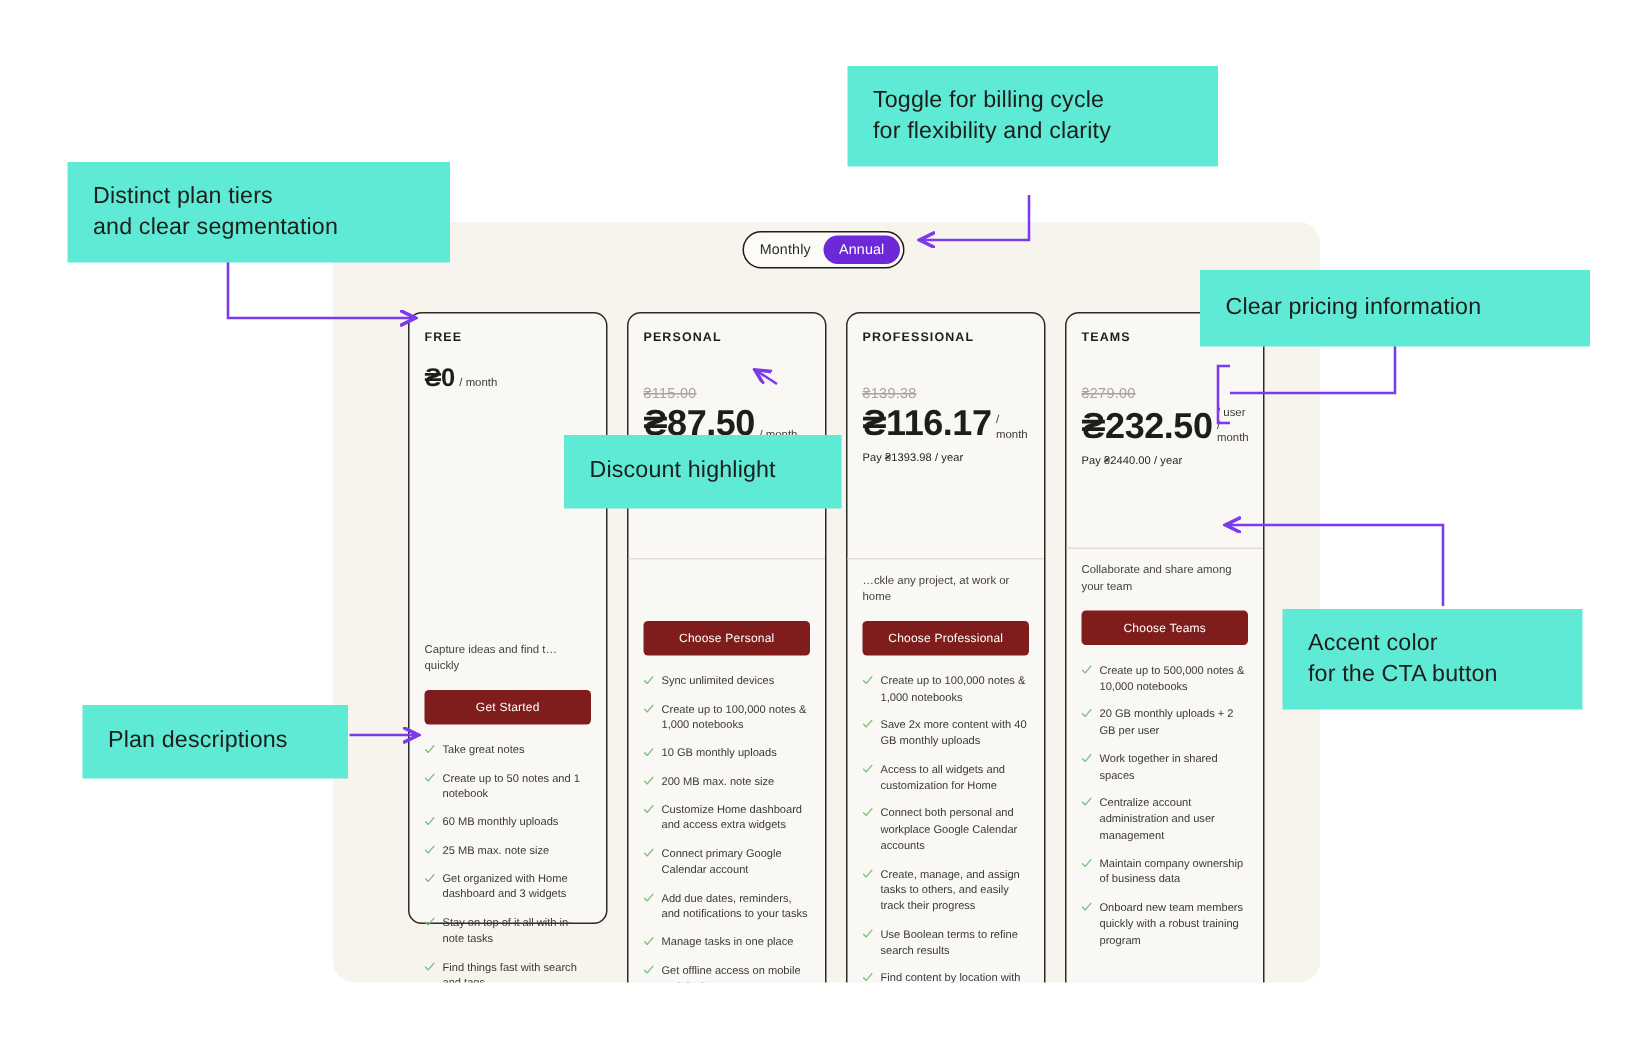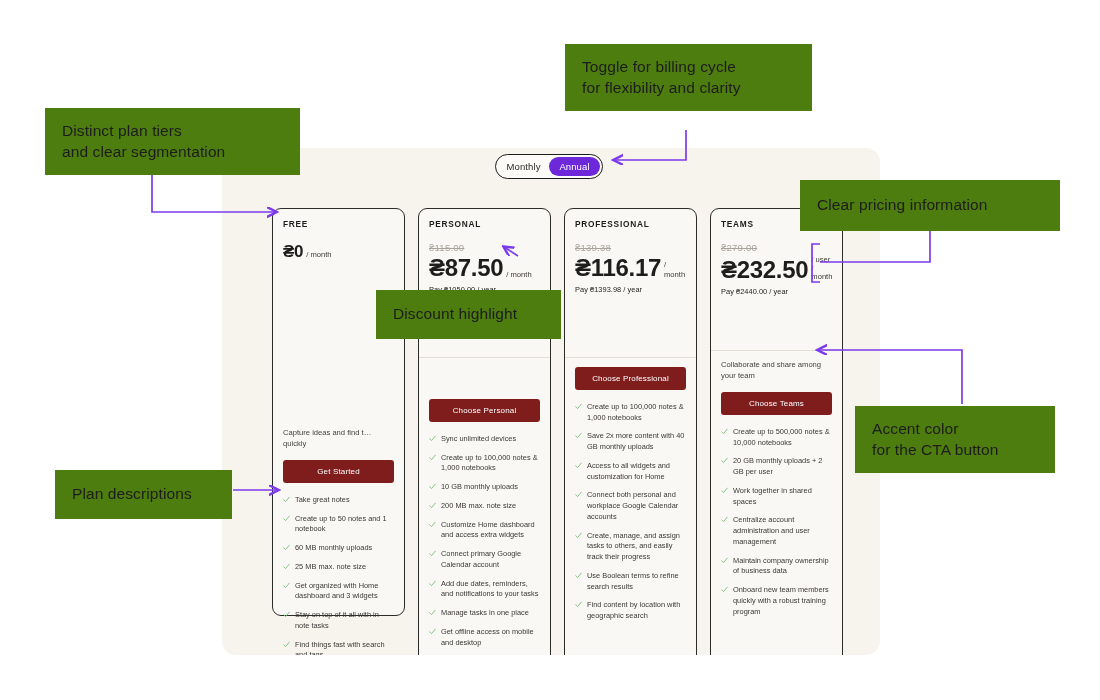--- a/index.html
+++ b/index.html
@@ -26,21 +26,21 @@
   
   .cards{position:absolute;left:50px;top:60px;display:flex;gap:13px;}
   .card{
     width:133px;background:#faf8f4;border:1.1px solid #2b2b29;border-radius:9px;
     box-sizing:border-box;padding:10px 10px 0 10px;display:flex;flex-direction:column;
   }
   .card.tall{height:535px;}
   .card.free{height:408px;}
   .card.teams{height:474px;}
   .plan-name{font-size:8.3px;font-weight:bold;letter-spacing:.75px;color:#1d1d1b;}
-  .price-block{margin-top:13px;min-height:58px;}
+  .price-block{margin-top:28px;min-height:58px;}
   .old-price{
     font-size:9.6px;color:#a9a49b;text-decoration:line-through;letter-spacing:.2px;
     margin-bottom:3px;
   }
   .price-row{display:flex;align-items:flex-end;gap:3px;}
   .price-main{font-size:17px;font-weight:bold;color:#1d1d1b;letter-spacing:-.3px;line-height:1;}
   .price-main.big{font-size:24px;}
   .per{font-size:7.6px;color:#3c3a36;line-height:1.25;padding-bottom:1px;}
   .per.stack{line-height:1.15;padding-bottom:0;}
   .pay-year{font-size:7.4px;font-weight:normal;color:#1d1d1b;margin-top:5px;letter-spacing:.05px;}
@@ -53,21 +53,21 @@
     display:block;width:100%;border:none;border-radius:3px;background:#7f1d1d;
     color:#ffffff;font-size:8px;letter-spacing:.15px;padding:7px 0;margin-top:9px;
     font-family:Liberation Sans, sans-serif;cursor:pointer;text-align:center;
   }
   .feat-list{margin-top:12px;display:flex;flex-direction:column;gap:8px;}
   .feat{display:flex;gap:5px;align-items:flex-start;}
   .tick{width:7px;height:7px;flex:0 0 7px;margin-top:1px;}
   .feat-txt{font-size:7.4px;line-height:1.45;color:#3a3835;}
   
   .anno{
-    position:absolute;background:#4d7c0f;color:#1d1d1b;
+    position:absolute;background:#5eead4;color:#1d1d1b;
     font-size:15.5px;line-height:1.33;padding:13px 17px;box-sizing:border-box;z-index:10;
     letter-spacing:.1px;
   }
   .svg-layer{position:absolute;left:0;top:0;width:1100px;height:700px;z-index:9;pointer-events:none;}
 </style>
 </head>
 <body>
 
 <div class="panel">
   <div class="cards">
@@ -207,20 +207,21 @@
       <div class="price-block">
         <div class="old-price">₴139.38</div>
         <div class="price-row">
           <span class="price-main big">₴116.17</span>
           <span class="per">/ month</span>
         </div>
         <div class="pay-year">Pay ₴1393.98 / year</div>
       </div>
       <div style="flex:0 0 57px"></div>
       <div class="divider"></div>
+      <div class="desc">…ckle any project, at work or home</div>
       <button class="cta">Choose Professional</button>
       <div class="feat-list">
           <div class="feat">
             <svg class="tick" viewBox="0 0 10 10">
               <path d="M1 5.4 L3.6 8 L9 1.6" fill="none" stroke="#7bbf7b" stroke-width="1.3" stroke-linecap="round" stroke-linejoin="round"></path>
             </svg>
             <span class="feat-txt">Create up to 100,000 notes &amp; 1,000 notebooks</span>
           </div>
           <div class="feat">
             <svg class="tick" viewBox="0 0 10 10">

